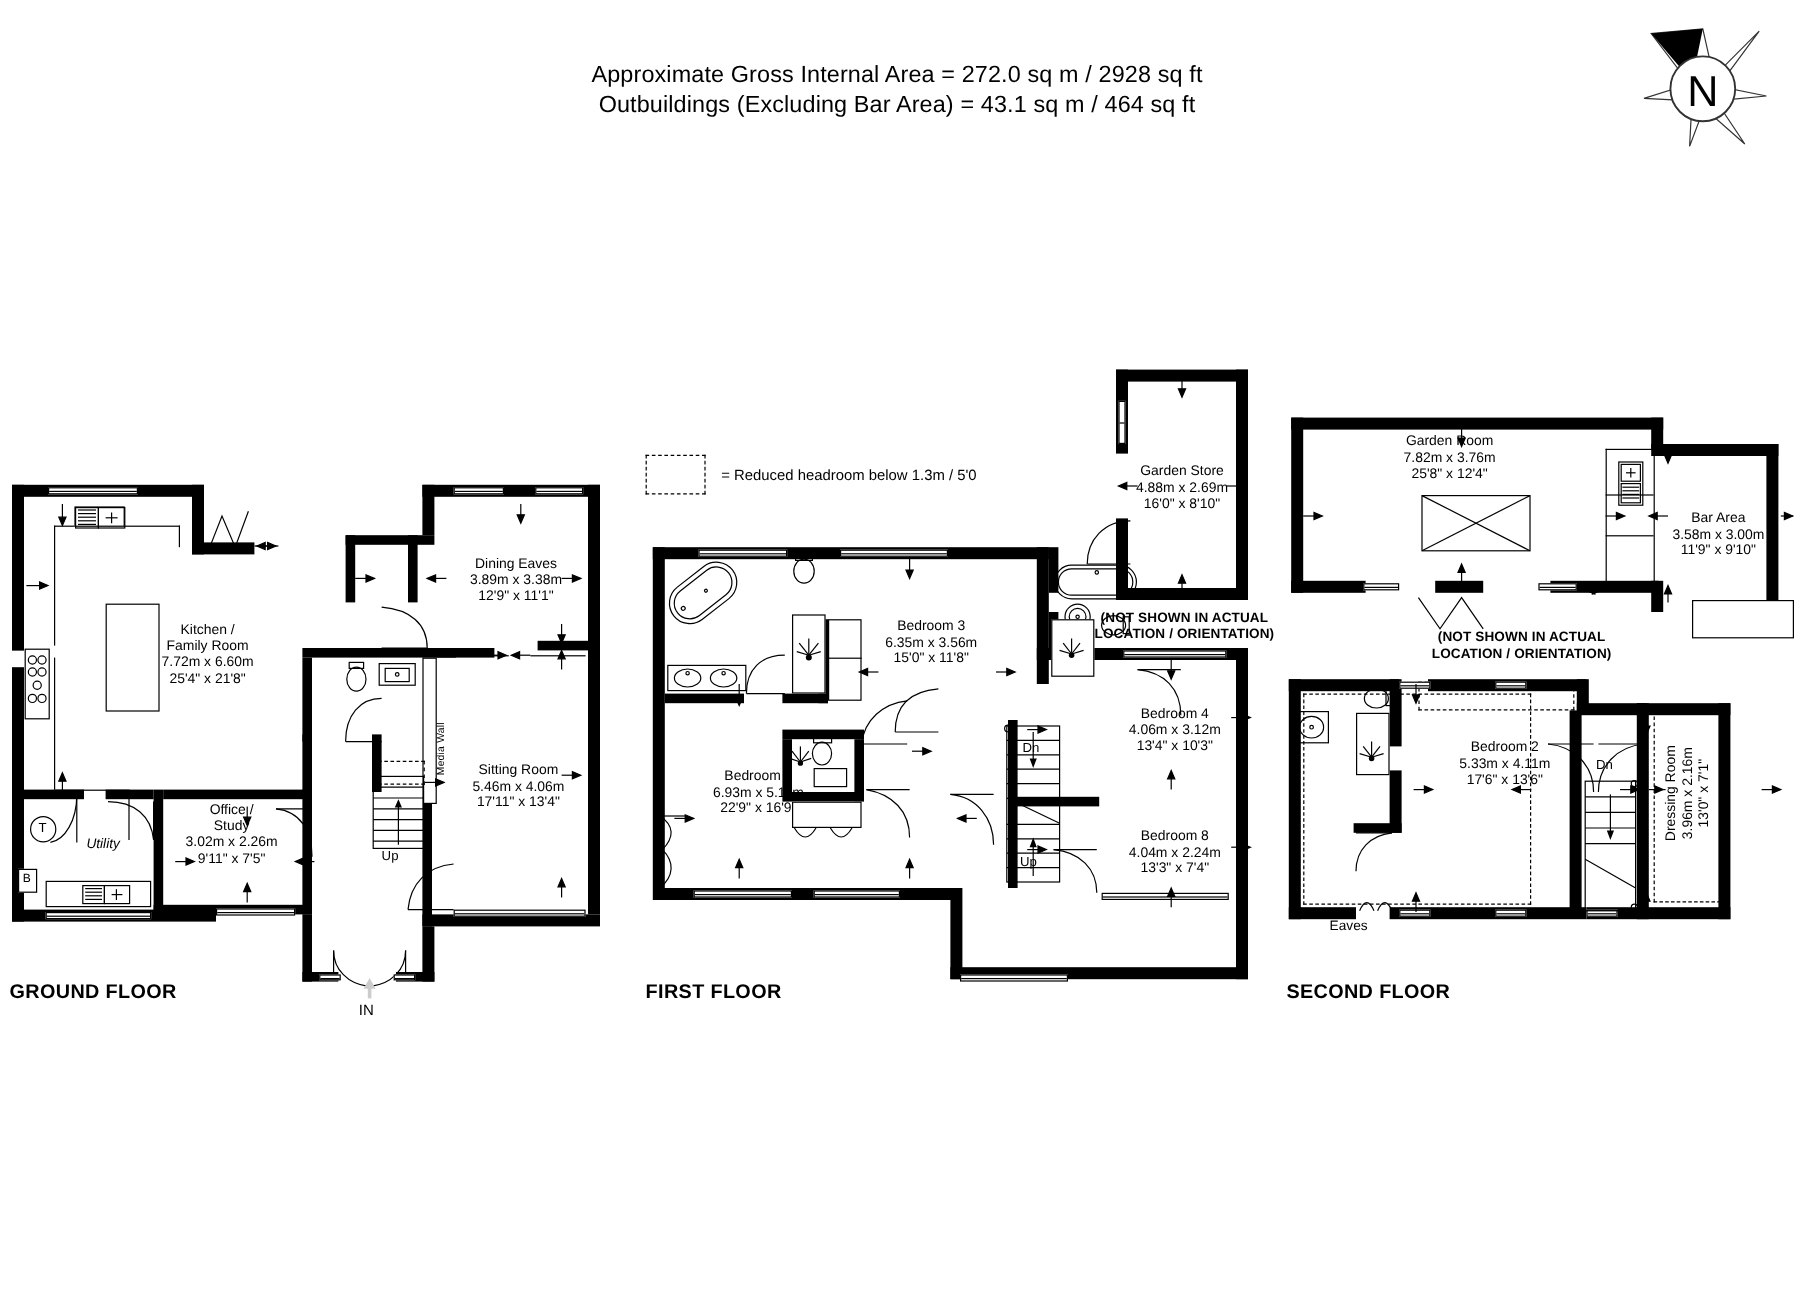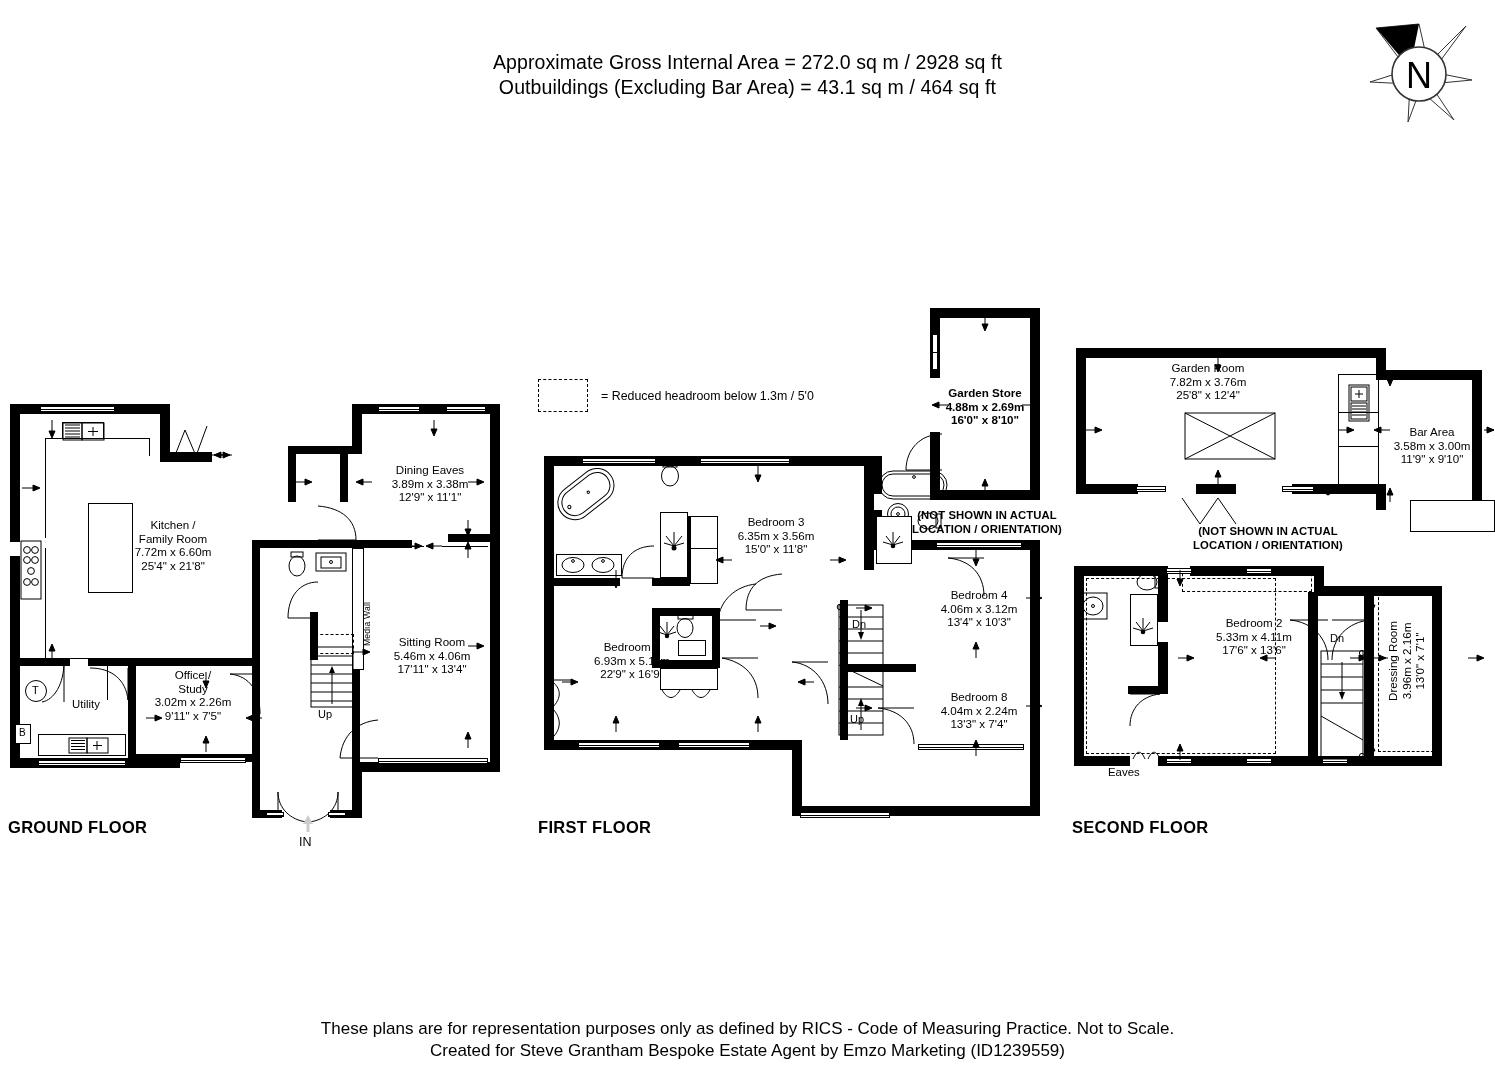--- a/index.html
+++ b/index.html
@@ -132,21 +132,21 @@
       <div>Family Room</div>
       <div>7.72m x 6.60m</div>
       <div>25'4" x 21'8"</div>
     </div>
 
     <div class="w" style="left:10px;top:658px;width:60px;height:8px;"></div>
     <div class="w" style="left:88px;top:658px;width:40px;height:8px;"></div>
     <div class="w" style="left:128px;top:658px;width:8px;height:104px;"></div>
     <div class="w" style="left:136px;top:658px;width:124px;height:8px;"></div>
 
-    <div class="tinylbl" style="left:72px;top:698px;">Utility</div>
+    <div class="tinylbl" style="left:72px;top:698px;font-style:italic;">Utility</div>
     <div class="ov" style="left:25px;top:680px;width:22px;height:22px;"></div>
     <div class="tinylbl" style="left:32px;top:684px;font-size:11px;">T</div>
     <div class="box" style="left:15px;top:724px;width:16px;height:20px;"></div>
     <div class="tinylbl" style="left:19px;top:727px;font-size:10px;">B</div>
 
     <div class="box" style="left:38px;top:734px;width:88px;height:22px;"></div>
     <svg class="ov-svg" style="left:68px;top:737px;" width="42" height="17" viewBox="0 0 42 17">
       <rect x="1" y="1" width="18" height="15" class="fixline"></rect>
       <line x1="3" y1="3.5" x2="17" y2="3.5" class="fixline"></line>
         <line x1="3" y1="6.5" x2="17" y2="6.5" class="fixline"></line>
@@ -671,21 +671,21 @@
     <div class="w" style="left:930px;top:308px;width:110px;height:10px;"></div>
     <div class="w" style="left:930px;top:308px;width:10px;height:70px;"></div>
     <div class="w" style="left:930px;top:432px;width:10px;height:68px;"></div>
     <div class="w" style="left:1030px;top:308px;width:10px;height:192px;"></div>
     <div class="w" style="left:930px;top:490px;width:110px;height:10px;"></div>
     <div class="win" style="left:932px;top:334px;width:6px;height:36px;"></div>
     <svg class="ov-svg" style="left:904px;top:432px;" width="40" height="40" viewBox="0 0 40 40">
       <path d="M2,38 C2,18 16,2 38,2" class="fixline"></path>
         <line x1="2" y1="38" x2="38" y2="38" class="fixline"></line>
     </svg>
-    <div class="room" style="left:930px;top:386px;width:110px;font-weight:bold;">
+    <div class="room" style="left:930px;top:386px;width:110px;">
       <div>Garden Store</div>
       <div>4.88m x 2.69m</div>
       <div>16'0" x 8'10"</div>
     </div>
     <svg class="arrowsvg" style="left:920px;top:305px;" width="130" height="200" viewBox="0 0 130 200">
       <g stroke="#000" stroke-width="1" fill="#000">
         <line x1="65" y1="10" x2="65" y2="24"></line>
           <polygon points="65,26 62,19 68,19"></polygon>
         <line x1="65" y1="190" x2="65" y2="176"></line>
           <polygon points="65,174 62,181 68,181"></polygon>
@@ -779,18 +779,14 @@
           <polygon points="320,144 317,151 323,151"></polygon>
       </g>
     </svg>
 
     <div class="notshown" style="left:1148px;top:524px;width:240px;">
       <div>(NOT SHOWN IN ACTUAL</div>
       <div>LOCATION / ORIENTATION)</div>
     </div>
   </div>
 
-  <div class="footer" style="top:1018px;">
-    <div>These plans are for representation purposes only as defined by RICS - Code of Measuring Practice. Not to Scale.</div>
-    <div>Created for Steve Grantham Bespoke Estate Agent by Emzo Marketing (ID1239559)</div>
-  </div>
 
 </div>
 
 </body></html>

